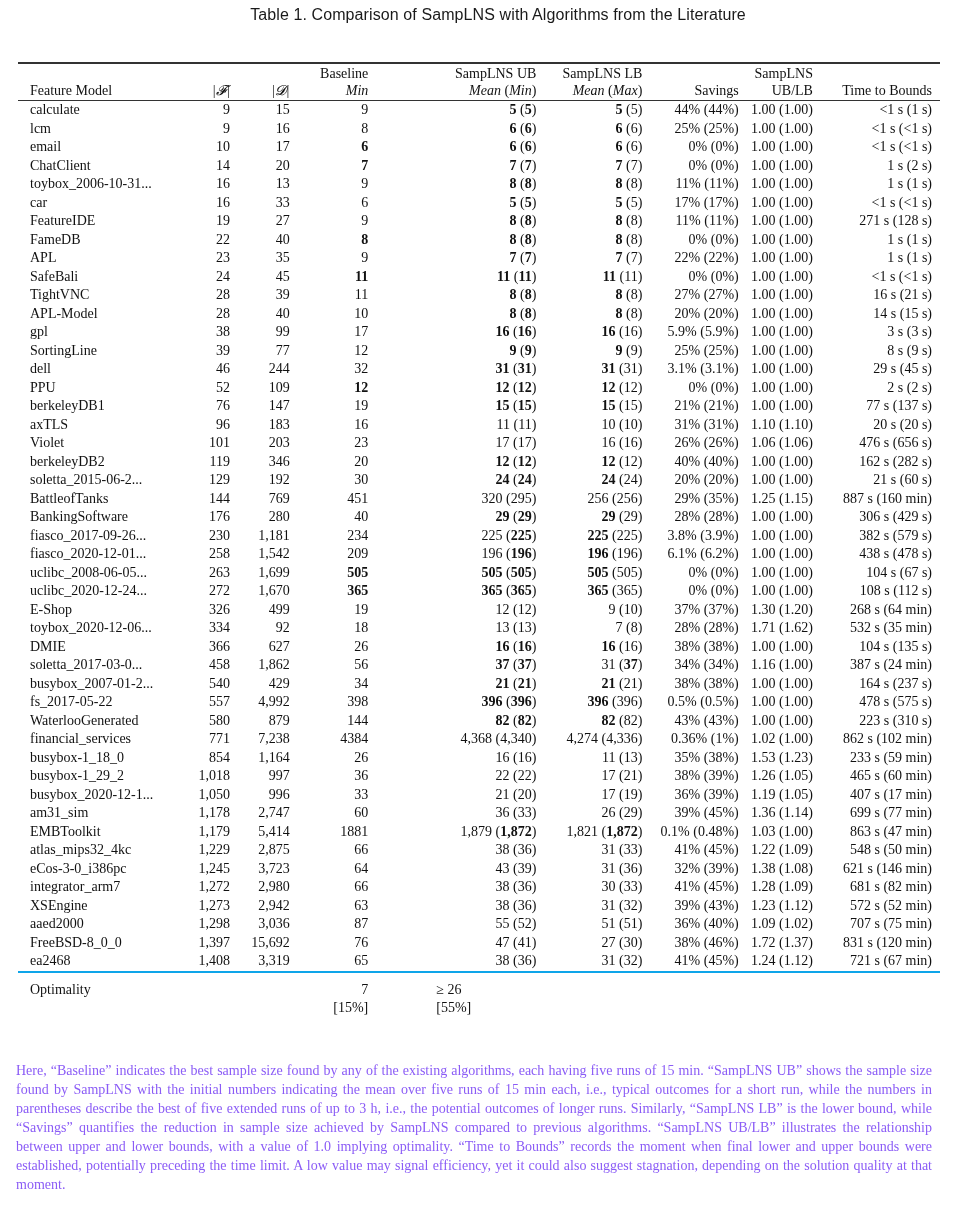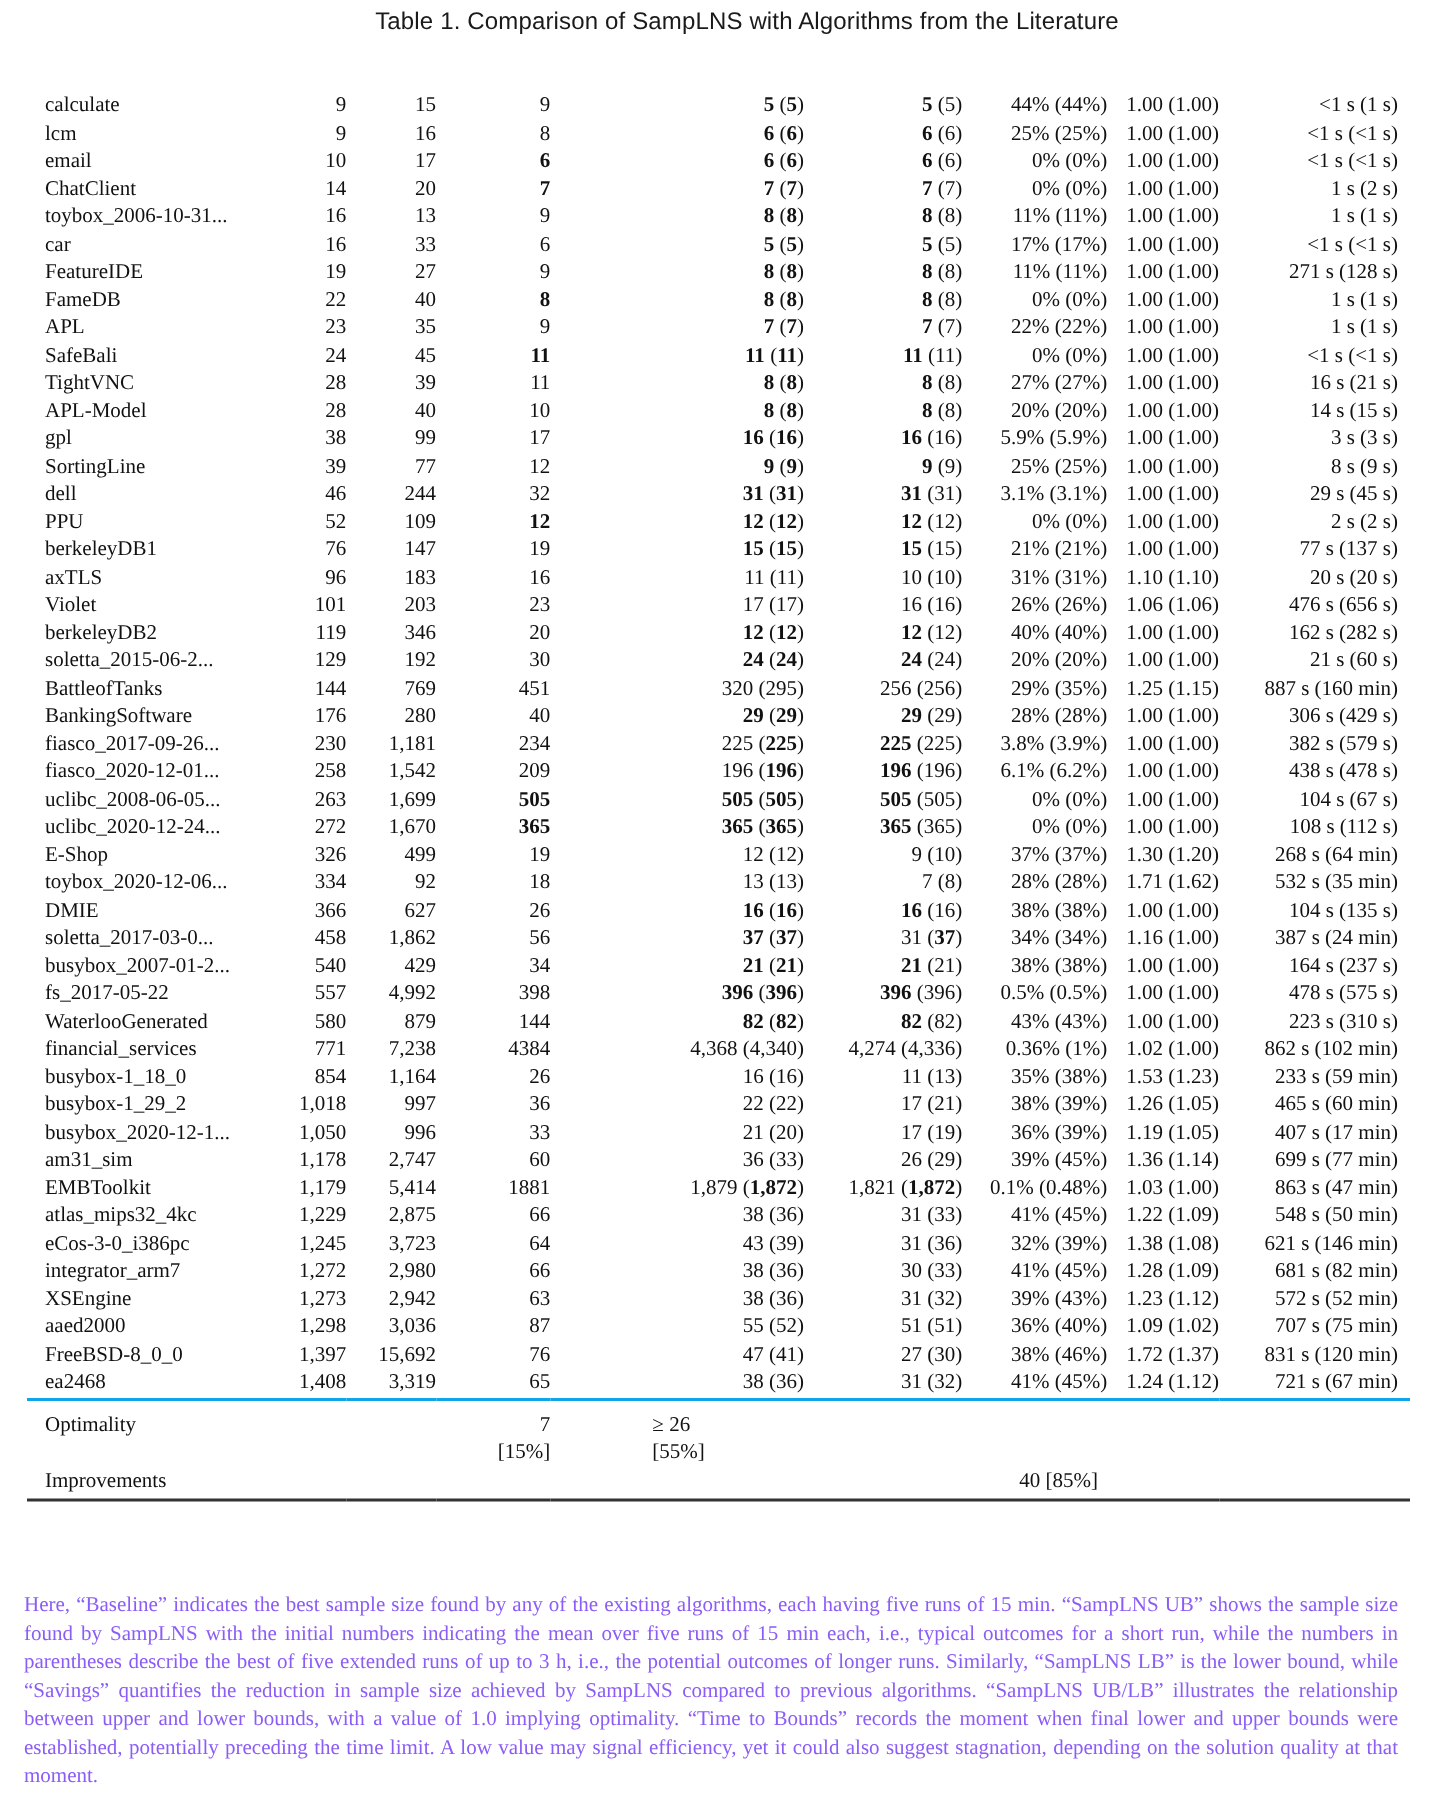--- a/index.html
+++ b/index.html
@@ -47,20 +47,42 @@
   }
 </style>
 </head>
 <body>
 
 <div class="title">Table 1.   Comparison of SampLNS with Algorithms from the Literature</div>
 
 <div class="tablewrap">
   <table>
     <thead>
+      <tr class="h1 toprule">
+        <th class="c-name"></th>
+        <th class="c-f"></th>
+        <th class="c-d"></th>
+        <th class="c-base">Baseline</th>
+        <th class="c-ub">SampLNS UB</th>
+        <th class="c-lb">SampLNS LB</th>
+        <th class="c-sav"></th>
+        <th class="c-ratio">SampLNS</th>
+        <th class="c-time"></th>
+      </tr>
+      <tr class="h2 midrule">
+        <th class="c-name">Feature Model</th>
+        <th class="c-f it">|𝓕|</th>
+        <th class="c-d it">|𝓓|</th>
+        <th class="c-base it">Min</th>
+        <th class="c-ub"><span class="it">Mean</span> (<span class="it">Min</span>)</th>
+        <th class="c-lb"><span class="it">Mean</span> (<span class="it">Max</span>)</th>
+        <th class="c-sav">Savings</th>
+        <th class="c-ratio">UB/LB</th>
+        <th class="c-time">Time to Bounds</th>
+      </tr>
     </thead>
     <tbody id="tbody">
         <tr style="padding-top: 2px;">
           <td class="c-name"><span>calculate</span></td>
           <td class="c-f"><span>9</span></td>
           <td class="c-d"><span>15</span></td>
           <td class="c-base"><span>9</span></td>
           <td class="c-ub"><b>5</b> (<b>5</b>)</td>
           <td class="c-lb"><b>5</b> (<span>5</span>)</td>
           <td class="c-sav"><span>44% (44%)</span></td>
@@ -590,27 +612,17 @@
         <td class="c-name"></td>
         <td class="c-f"></td>
         <td class="c-d"></td>
         <td class="c-base">[15%]</td>
         <td class="c-ub" style="text-align:left;padding-left:68px;">[55%]</td>
         <td class="c-lb"></td>
         <td class="c-sav"></td>
         <td class="c-ratio"></td>
         <td class="c-time"></td>
       </tr>
-      <tr class="f3 botrule">
-        <td class="c-name">Improvements</td>
-        <td class="c-f"></td>
-        <td class="c-d"></td>
-        <td class="c-base"></td>
-        <td class="c-ub"></td>
-        <td class="c-lb"></td>
-        <td class="c-sav" colspan="2" style="text-align:left;padding-left:38px;">40 [85%]</td>
-        <td class="c-time"></td>
-      </tr>
     </tbody>
   </table>
 </div>
 
 <div class="caption">Here, “Baseline” indicates the best sample size found by any of the existing algorithms, each having five runs of 15 min. “SampLNS UB” shows the sample size found by SampLNS with the initial numbers indicating the mean over five runs of 15 min each, i.e., typical outcomes for a short run, while the numbers in parentheses describe the best of five extended runs of up to 3 h, i.e., the potential outcomes of longer runs. Similarly, “SampLNS LB” is the lower bound, while “Savings” quantifies the reduction in sample size achieved by SampLNS compared to previous algorithms. “SampLNS UB/LB” illustrates the relationship between upper and lower bounds, with a value of 1.0 implying optimality. “Time to Bounds” records the moment when final lower and upper bounds were established, potentially preceding the time limit. A low value may signal efficiency, yet it could also suggest stagnation, depending on the solution quality at that moment.</div>
 
 </body></html>

